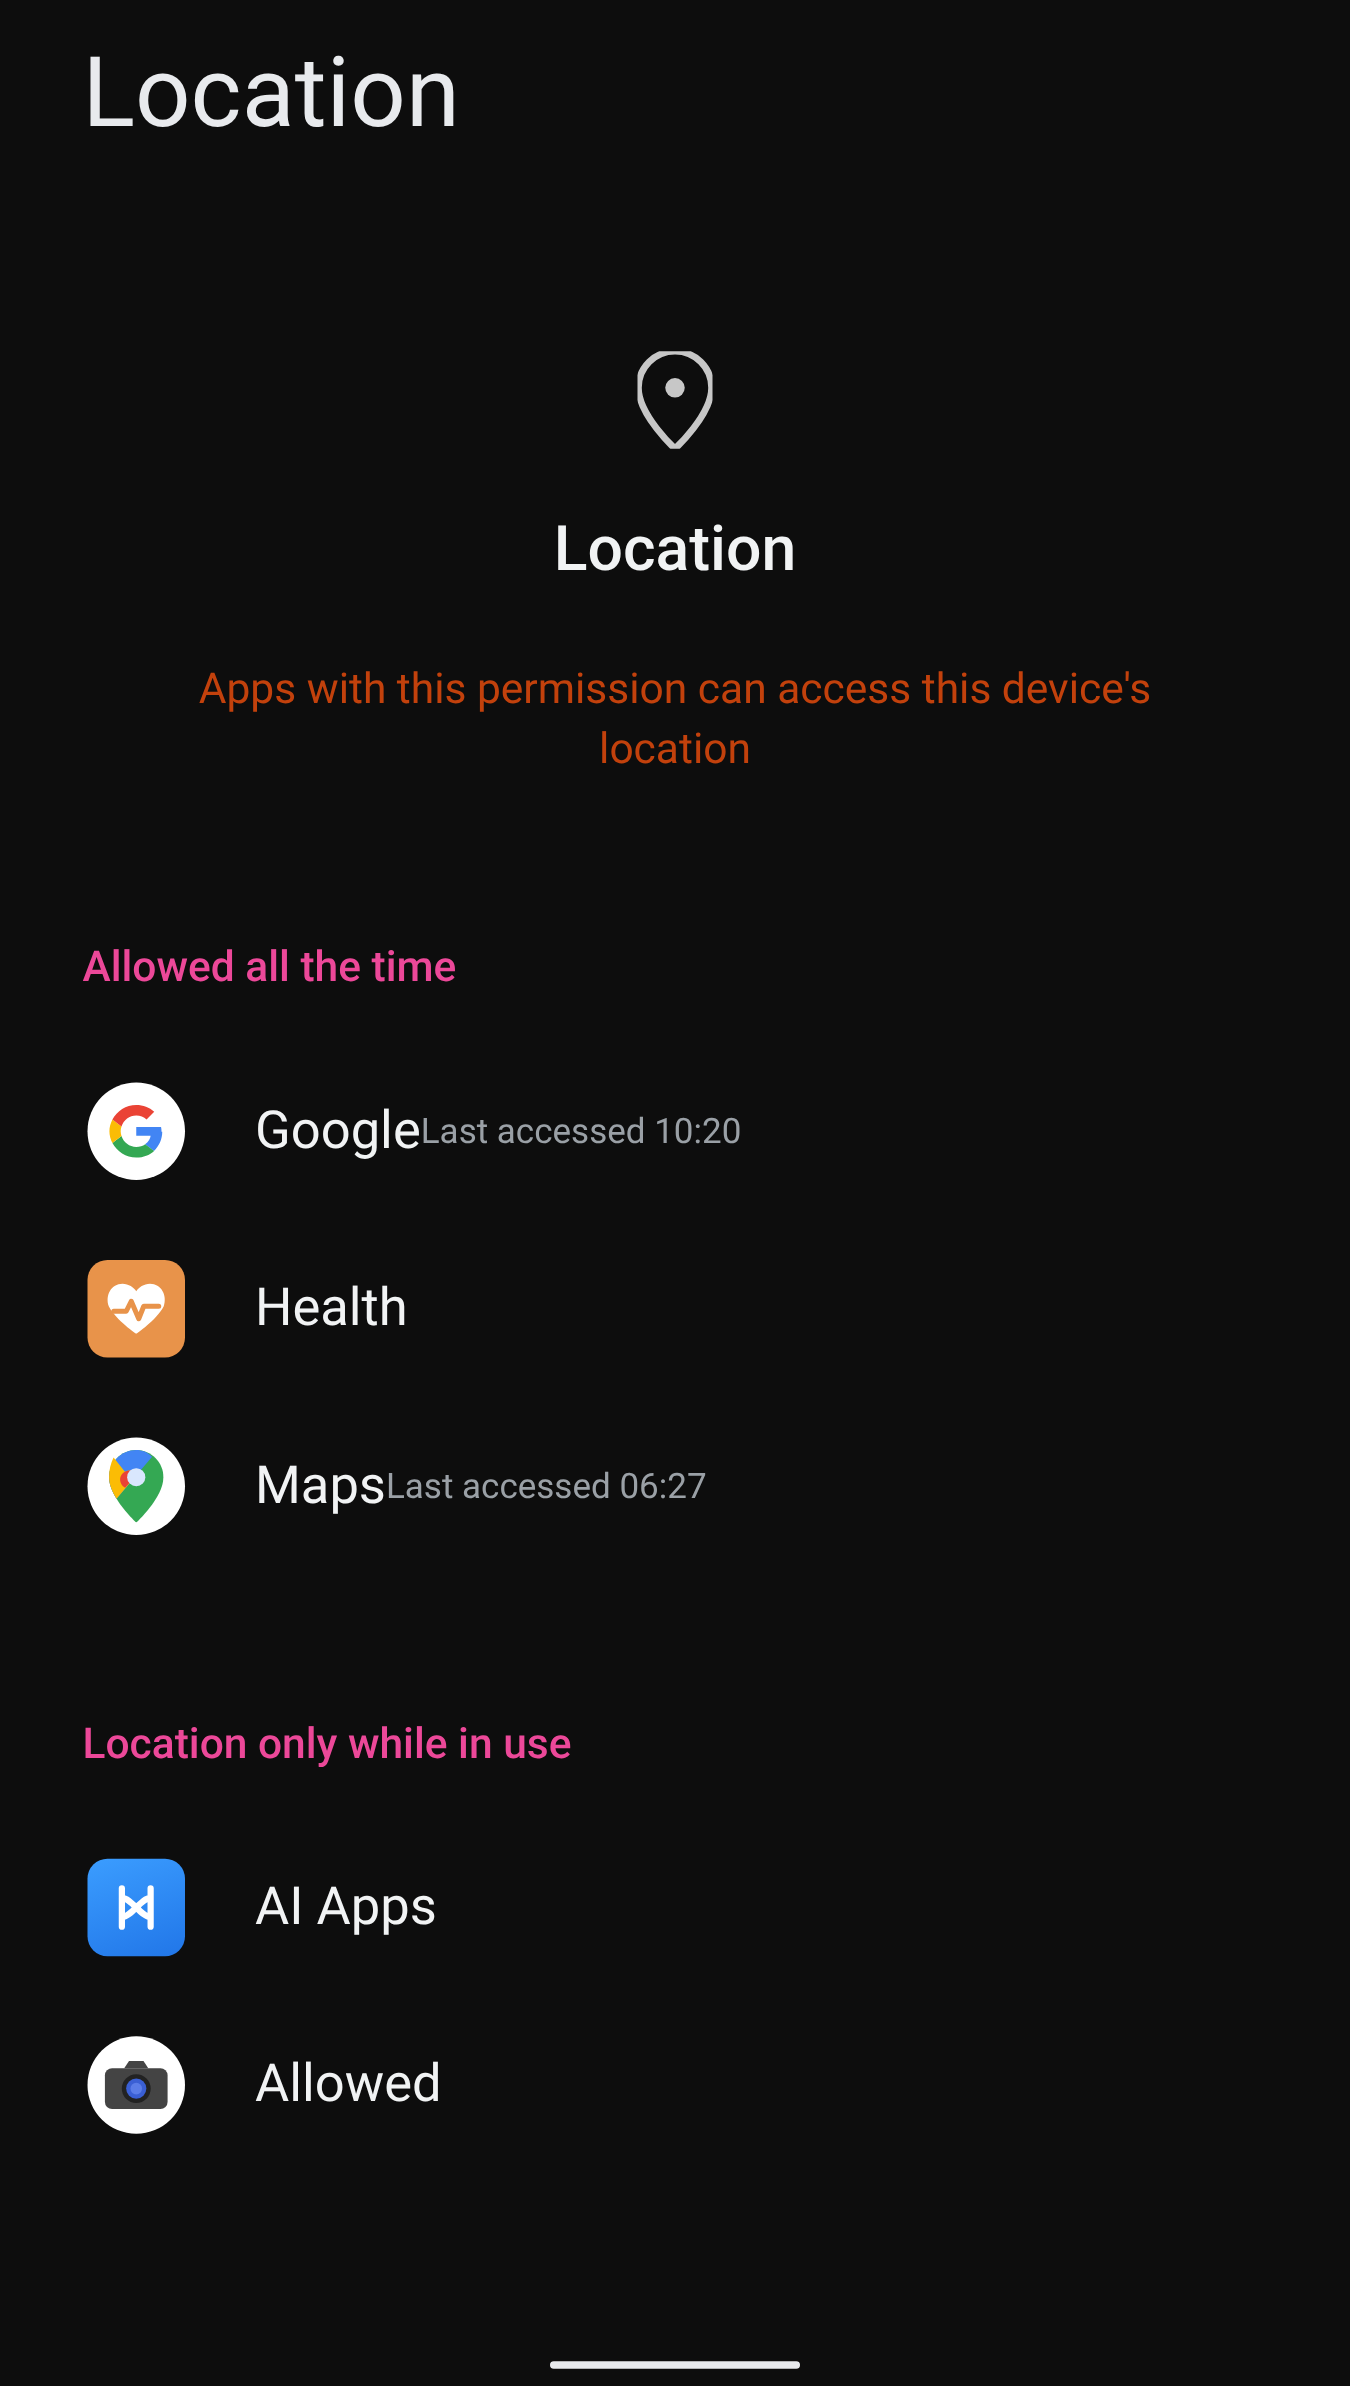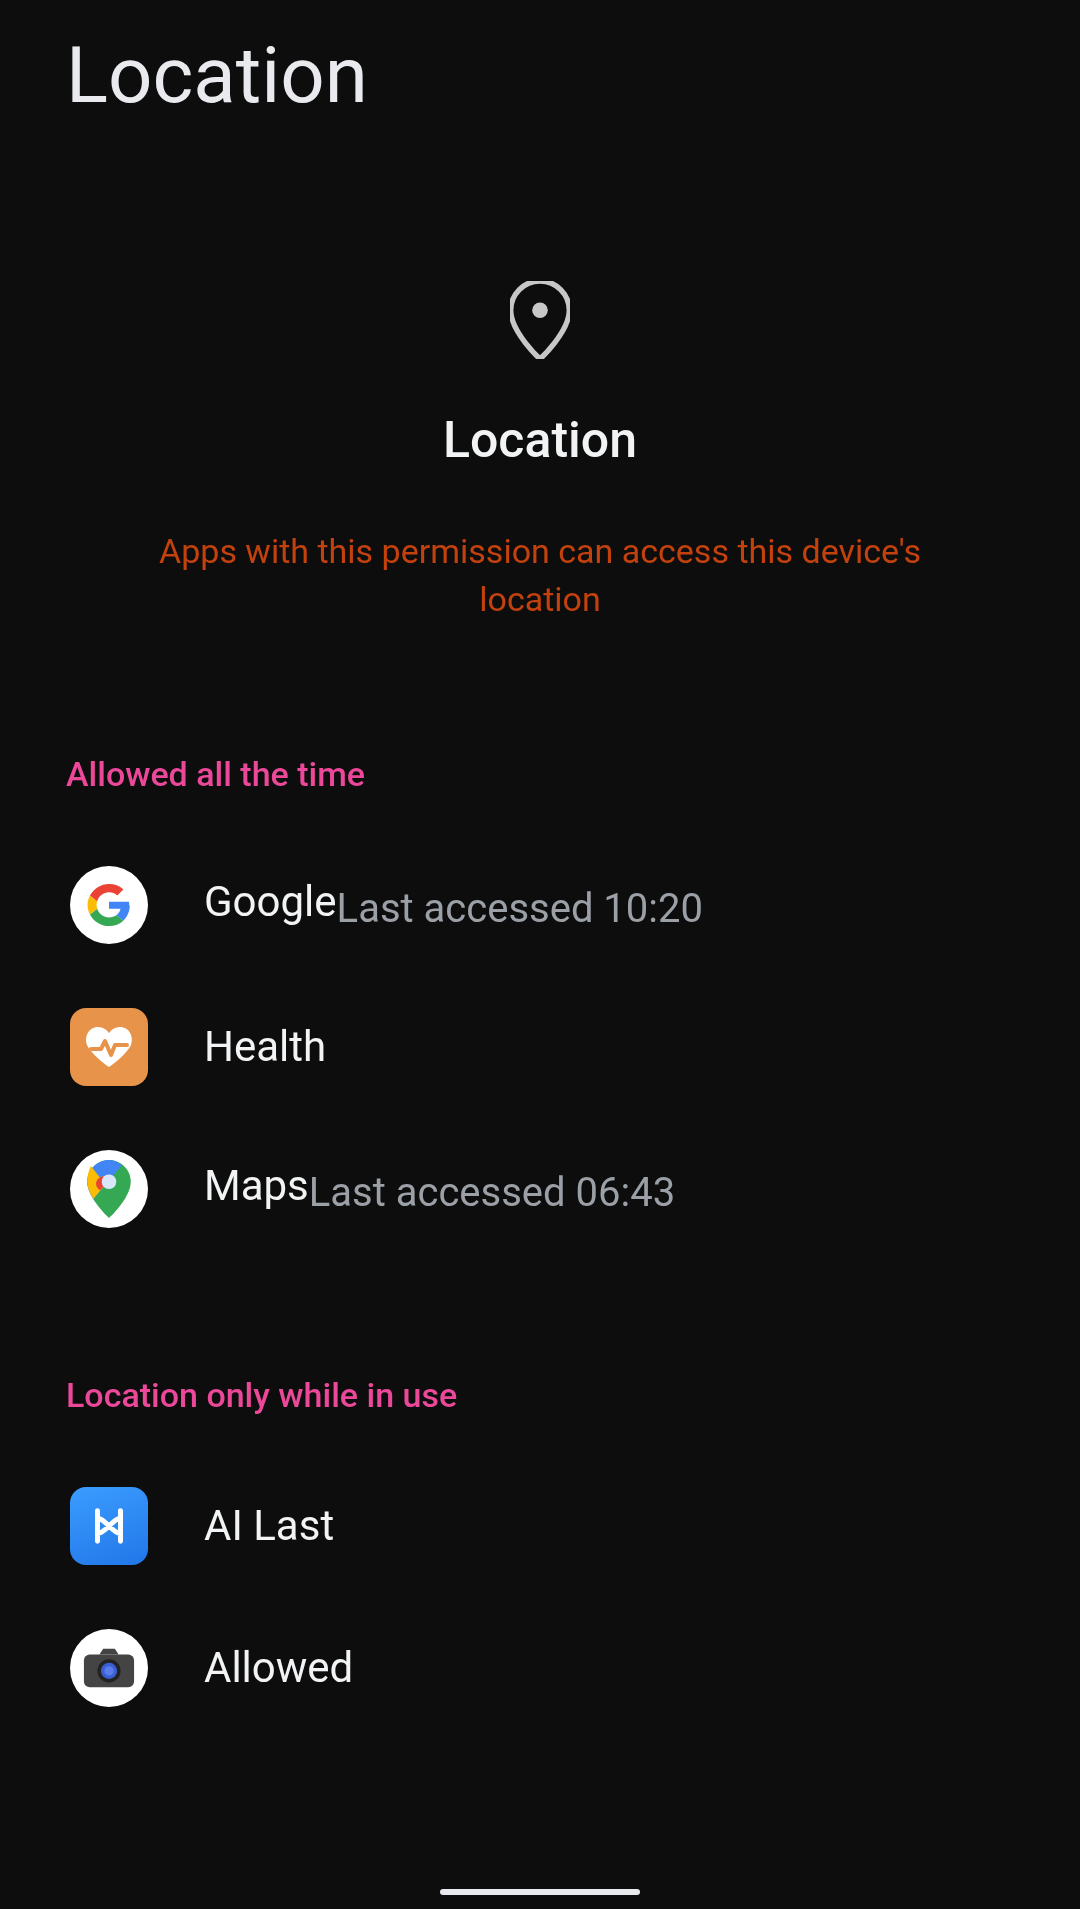--- a/index.html
+++ b/index.html
@@ -82,21 +82,21 @@
     margin-left: 56px;
     display: flex;
     justify-content: center;
   }
   .app-name {
     font-size: 42px;
     font-weight: 400;
     color: #f1f3f4;
   }
   .app-sub {
-    font-size: 40px;
+    font-size: 28px;
     color: #9aa0a6;
     margin-top: 8px;
   }
   .home-indicator {
     position: absolute;
     bottom: 14px;
     left: 50%;
     transform: translateX(-50%);
     width: 200px;
     height: 6px;
@@ -157,39 +157,39 @@
           <path d="M12 0C5.4 0 0 5.4 0 12c0 9 12 20 12 20s12-11 12-20C24 5.4 18.6 0 12 0z" fill="#34A853"></path>
           <path d="M12 0C5.4 0 0 5.4 0 12c0 3 1.3 6.3 3.3 9.5L19 3C17 .9 14.6 0 12 0z" fill="#4285F4"></path>
           <path d="M0 12c0 3 1.3 6.3 3.3 9.5l9.2-10.9C11.3 9 9 8.5 7 9.6L2 3.3C.7 5.8 0 8.8 0 12z" fill="#FBBC05"></path>
           <path d="M7 9.6C5 10.7 4.3 13 5.4 15c.4.7 1 1.3 1.7 1.7l5.4-6.1C11.3 9 9 8.5 7 9.6z" fill="#EA4335"></path>
           <circle cx="12" cy="12" r="4" fill="#fff"></circle>
           <circle cx="12" cy="12" r="4" fill="#4285F4" opacity=".2"></circle>
         </svg>
       </div>
       <div class="app-labels">
         <span class="app-name">Maps</span>
-        <span class="app-sub">Last accessed 06:43</span>
+        <span class="app-sub">Last accessed 06:27</span>
       </div>
     </div>
 
   </div>
 </div>
 
 <div class="section">
   <div class="section-header">Location only while in use</div>
   <div class="list">
 
     <div class="list-item">
       <div class="app-icon rounded-sq" style="background:linear-gradient(160deg,#3b9dff,#2176e8);">
         <svg width="46" height="46" viewBox="0 0 24 24">
           <path d="M6 4v16M18 4v16M6 8c4 0 8 8 12 8M18 8c-4 0-8 8-12 8" fill="none" stroke="#fff" stroke-width="2.6" stroke-linecap="round"></path>
         </svg>
       </div>
       <div class="app-labels">
-        <span class="app-name">AI Last</span>
+        <span class="app-name">AI Apps</span>
       </div>
     </div>
 
     <div class="list-item">
       <div class="app-icon" style="background:#fff;">
         <svg width="54" height="44" viewBox="0 0 28 22">
           <rect x="1" y="4" width="26" height="17" rx="3" fill="#444"></rect>
           <path d="M9 4l2-3h6l2 3" fill="#444"></path>
           <circle cx="14" cy="12.5" r="6" fill="#222"></circle>
           <circle cx="14" cy="12.5" r="4.2" fill="#3a5fd4"></circle>

